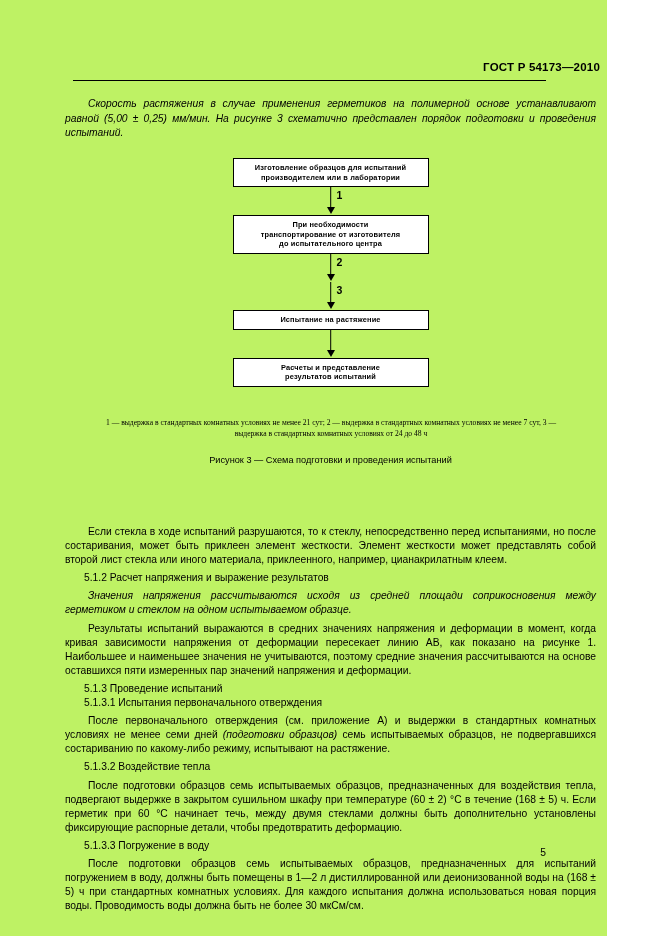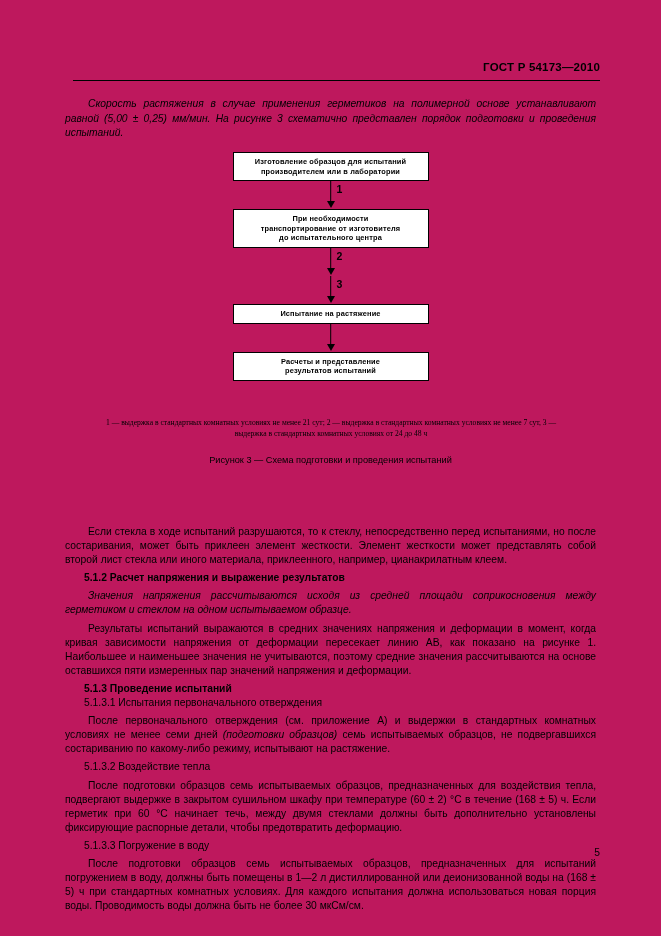--- a/index.html
+++ b/index.html
@@ -12,23 +12,23 @@
     height: 936px;
     position: relative;
     font-family: "Liberation Sans", sans-serif;
     color: #000000;
     overflow: hidden;
   }
 
   .page {
     position: absolute;
     inset: 0;
-    width: 661px;
+    width: 607px;
     height: 936px;
-    background: #be185d;
+    background: #bef264;
   }
 
   
   .header {
     position: absolute;
     top: 61px;
     left: 0;
     width: 661px;
     text-align: right;
     padding-right: 61px;
@@ -55,21 +55,21 @@
     text-indent: 23px;
     margin: 4px;
     hyphens: manual;
   }
   .para.italic {
     font-style: italic;
   }
   .heading {
     font-size: 10.3px;
     line-height: 14.1px;
-    font-weight: bold;
+    font-weight: normal;
     text-indent: 23px;
     margin: 0;
   }
   .subheading {
     font-size: 10.3px;
     line-height: 14.1px;
     text-indent: 23px;
     margin: 0;
   }
   .inline-italic { font-style: italic; }
@@ -89,21 +89,21 @@
 
   
   .figure {
     position: absolute;
     left: 0;
     top: 152px;
     width: 661px;
   }
   .flow {
     width: 196px;
-    margin: 0 auto;
+    margin: 6px auto;
     position: relative;
   }
   .fbox {
     border: 1.6px solid #000;
     background: #fff;
     box-sizing: border-box;
     text-align: center;
     font-size: 7.4px;
     font-weight: bold;
     line-height: 9.6px;

